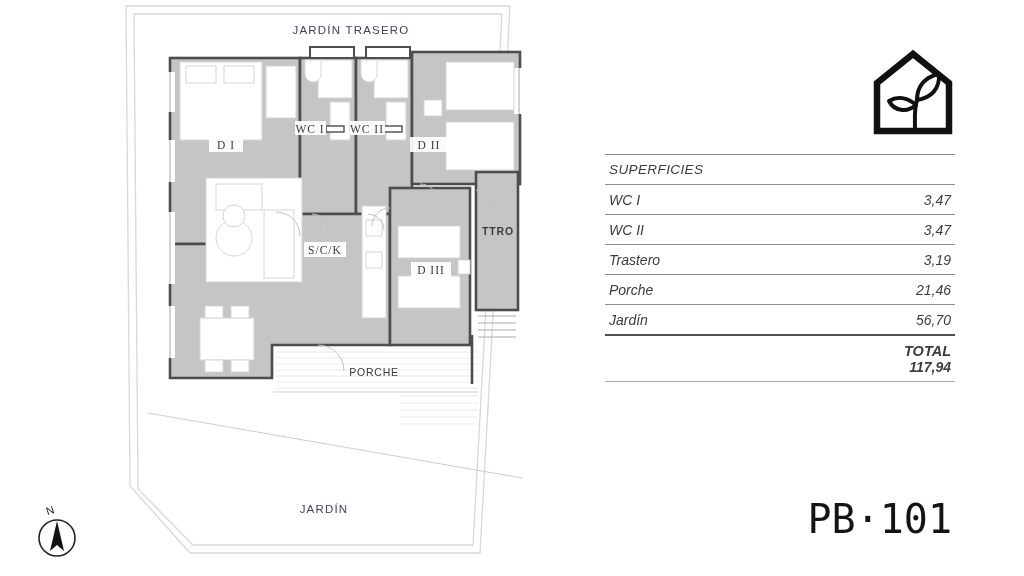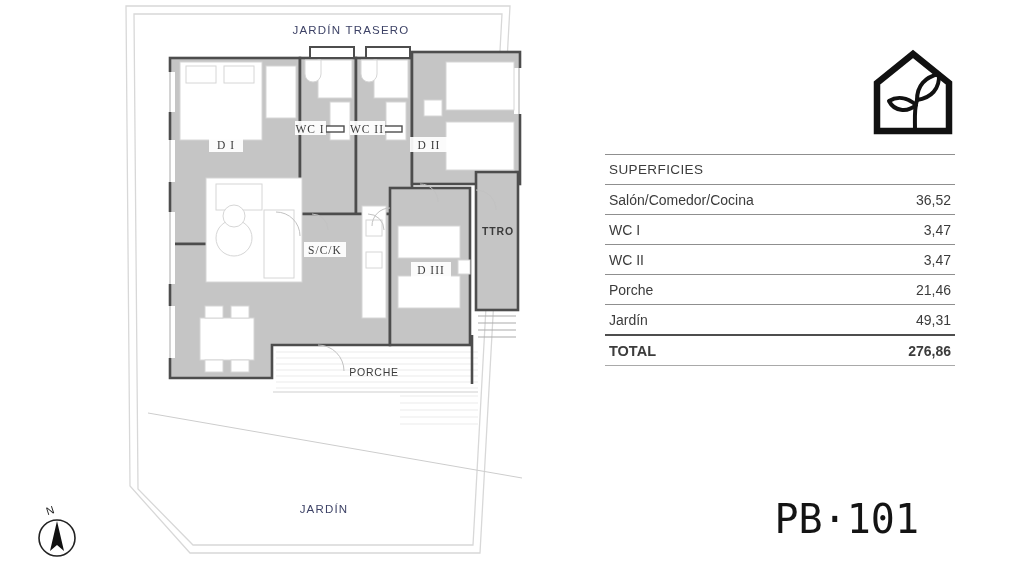--- a/index.html
+++ b/index.html
@@ -2,26 +2,26 @@
 <html><head>
 <meta charset="utf-8">
 <style>
   html,body{margin:0;padding:0;background:#ffffff;}
   #sheet{position:relative;width:1024px;height:576px;background:#ffffff;overflow:hidden;
          font-family:"Liberation Sans",sans-serif;}
   
   #brand-icon{position:absolute;left:868px;top:46px;width:90px;height:92px;}
   #surfaces{position:absolute;left:605px;top:154px;width:350px;color:#3c3c3c;}
   .trow{display:flex;justify-content:space-between;align-items:flex-end;
-        padding:6.5px 4px;font-size:14px;border-bottom:1px solid #8f8f8f;}
+        padding:6.5px 4px;font-size:14px;border-bottom:1px solid #8f8f8f;font-style:italic;}
   .trow .tv{font-size:14px;}
   #thead-row{border-top:1px solid #8f8f8f;font-size:13.5px;letter-spacing:.4px;padding:7px 4px;}
   #total-row{border-top:2px solid #4e4e4e;margin-top:-1px;border-bottom:1px solid #a9a9a9;
-             font-weight:bold;font-size:14.5px;}
-  #unit-code{position:absolute;left:661px;top:496px;width:258px;text-align:right;
+             font-weight:bold;font-size:14.5px;flex-direction:column;}
+  #unit-code{position:absolute;left:694px;top:496px;width:258px;text-align:right;
              font-family:"DejaVu Sans Mono",monospace;font-size:40px;color:#141414;
              letter-spacing:0px;white-space:nowrap;}
   
   #plan{position:absolute;left:0;top:0;}
   .navy{fill:#3d4266;font-family:"Liberation Sans",sans-serif;font-size:11.5px;letter-spacing:1.2px;}
   .rlab{fill:#3b3b3b;font-family:"Liberation Serif",serif;font-size:11.5px;letter-spacing:1px;}
   .slab{fill:#3b3b3b;font-family:"Liberation Sans",sans-serif;font-size:10.5px;letter-spacing:.8px;}
   .room{fill:#c5c5c5;stroke:#4d4d4d;stroke-width:2.6;}
   .furn{fill:#ffffff;stroke:#d6d6d6;stroke-width:1;}
   .chip{fill:#ffffff;opacity:.92;}
@@ -204,40 +204,40 @@
       <path d="M49,53 C49,39 57,30 71,27 C72,42 63,51 49,53 Z"></path>
       <path d="M48,58 C39,50 29,49 21,54 C26,64 39,66 48,58 Z"></path>
     </g>
   </svg>
 
   <div id="surfaces">
     <div class="trow" id="thead-row">
       <span class="tl">SUPERFICIES</span>
     </div>
     <div class="trow">
-      <span class="tl">Salón/Comedor/Cocina</span>
-      <span class="tv">36,52</span>
-    </div>
-    <div class="trow">
       <span class="tl">WC I</span>
       <span class="tv">3,47</span>
     </div>
     <div class="trow">
       <span class="tl">WC II</span>
       <span class="tv">3,47</span>
     </div>
     <div class="trow">
+      <span class="tl">Trastero</span>
+      <span class="tv">3,19</span>
+    </div>
+    <div class="trow">
       <span class="tl">Porche</span>
       <span class="tv">21,46</span>
     </div>
     <div class="trow">
       <span class="tl">Jardín</span>
-      <span class="tv">49,31</span>
+      <span class="tv">56,70</span>
     </div>
     <div class="trow" id="total-row">
       <span class="tl">TOTAL</span>
-      <span class="tv">276,86</span>
+      <span class="tv">117,94</span>
     </div>
   </div>
 
   <div id="unit-code">PB·101</div>
 
 </div>
 
 </body></html>

